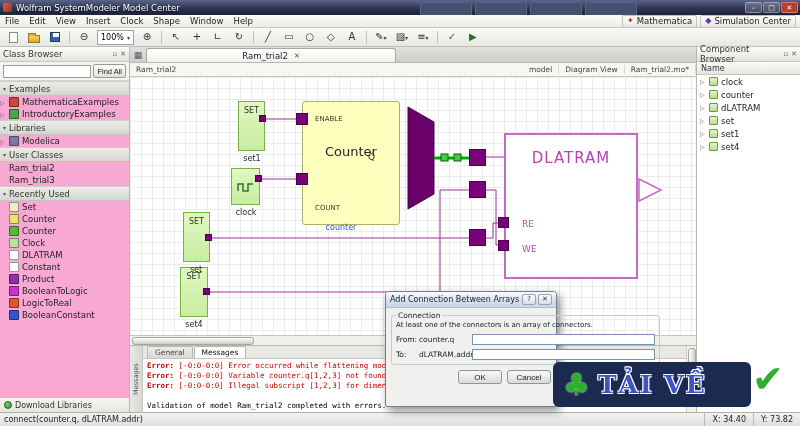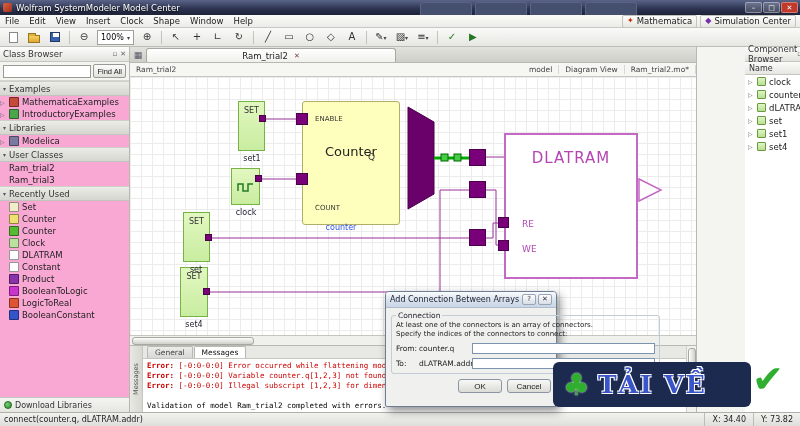--- a/index.html
+++ b/index.html
@@ -84,21 +84,21 @@
     background:linear-gradient(#ececea,#d8d8d4);border:1px solid #b8b8b2;border-bottom:none;border-radius:2px 2px 0 0;color:#444;box-sizing:border-box;}
   .msg-tab.active{background:#fff;color:#111;}
   .msg-content{flex:1;font-family:"DejaVu Sans Mono","Liberation Mono",monospace;font-size:7.5px;line-height:10px;padding:2px 4px;overflow:hidden;background:#fff;}
   .msg-line{white-space:nowrap;}
   .msg-line.err{color:#cc0000;}
   .msg-prefix{font-weight:bold;text-align:center;}
   .msg-line.blank{height:10px;}
   .vscroll{width:9px;flex:none;background:#f0f0ec;border-left:1px solid #d0d0ca;position:relative;}
   .vthumb{position:absolute;top:2px;left:1px;width:6px;height:18px;background:linear-gradient(90deg,#fdfdfd,#cfcfc9);border:1px solid #a8a8a2;border-radius:3px;}
   
-  .right-panel{width:104px;flex:none;background:#f4f4f1;border-left:1px solid #b8b8b2;display:flex;flex-direction:column;box-sizing:border-box;padding-left:48px;}
+  .right-panel{width:104px;flex:none;background:#f4f4f1;border-left:1px solid #b8b8b2;display:flex;flex-direction:column;box-sizing:border-box;}
   .name-header{height:12px;flex:none;background:linear-gradient(#fbfbf9,#e6e6e1);border-bottom:1px solid #c6c6c0;font-size:8px;color:#333;padding:0 4px;display:flex;align-items:center;}
   .comp-list{flex:1;background:#fff;}
   .comp-row{height:13px;display:flex;align-items:center;gap:3px;padding-left:3px;font-size:8.5px;color:#222;}
   .comp-arrow{font-size:6px;color:#667;width:6px;flex:none;}
   .comp-icon{width:9px;height:9px;background:linear-gradient(#dff5c8,#b8e090);border:1px solid #6a9a40;border-radius:1px;flex:none;box-sizing:border-box;}
   
   .statusbar{position:absolute;left:0;top:412px;width:800px;height:14px;background:linear-gradient(#f2f2ef,#dededa);
     border-top:1px solid #b0b0aa;display:flex;align-items:center;font-size:8px;color:#222;box-sizing:border-box;}
   .sb-left{flex:1;padding-left:4px;white-space:nowrap;}
   .sb-cell{border-left:1px solid #bcbcb6;padding:0 7px;height:100%;display:flex;align-items:center;white-space:nowrap;}
@@ -540,21 +540,20 @@
     <span>Add Connection Between Arrays</span>
     <span class="dlg-tbtns">
       <span class="dlg-tbtn">?</span>
       <span class="dlg-tbtn">✕</span>
     </span>
   </div>
   <div class="dlg-body">
     <fieldset class="dlg-group">
       <legend>Connection</legend>
       <div class="dlg-line">At least one of the connectors is an array of connectors.</div>
-      <div class="dlg-line">Specify the indices of the connectors to connect:</div>
       <div class="dlg-row">
         <span class="dlg-lab">From:</span>
         <span class="dlg-val">counter.q</span>
         <input class="dlg-input" style="">
       </div>
       <div class="dlg-row">
         <span class="dlg-lab">To:</span>
         <span class="dlg-val">dLATRAM.addr</span>
         <input class="dlg-input" style="">
       </div>

